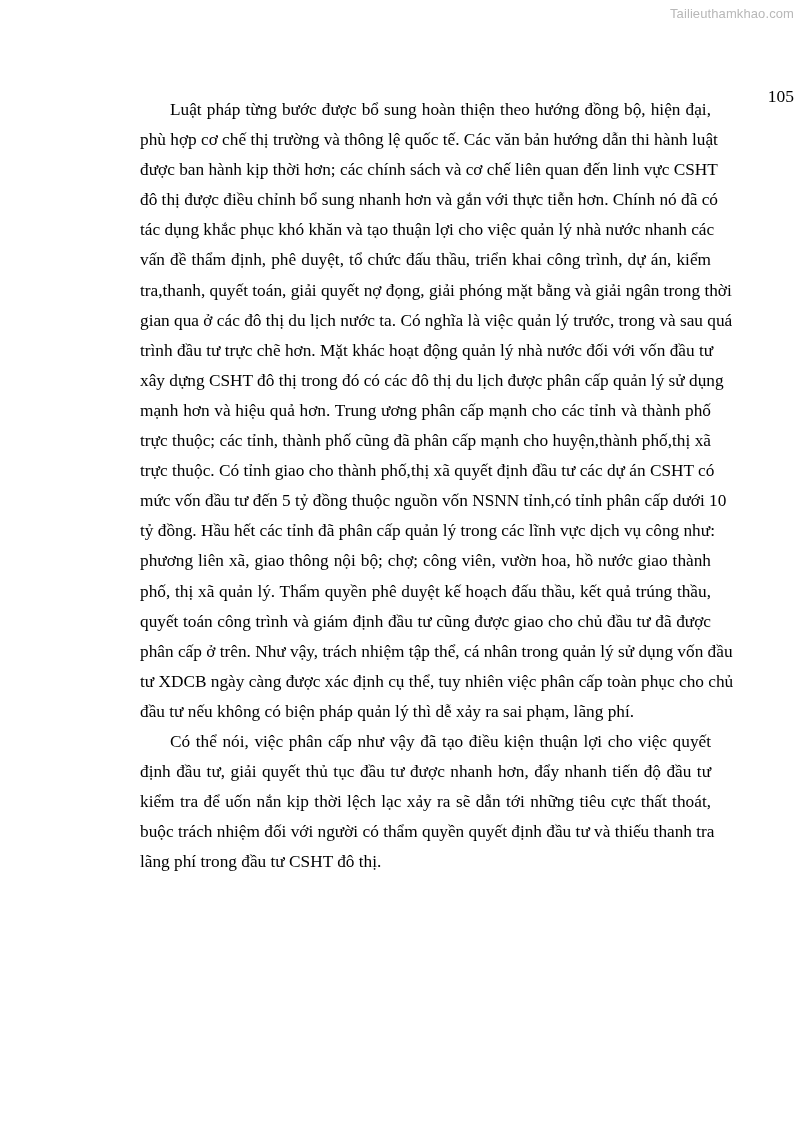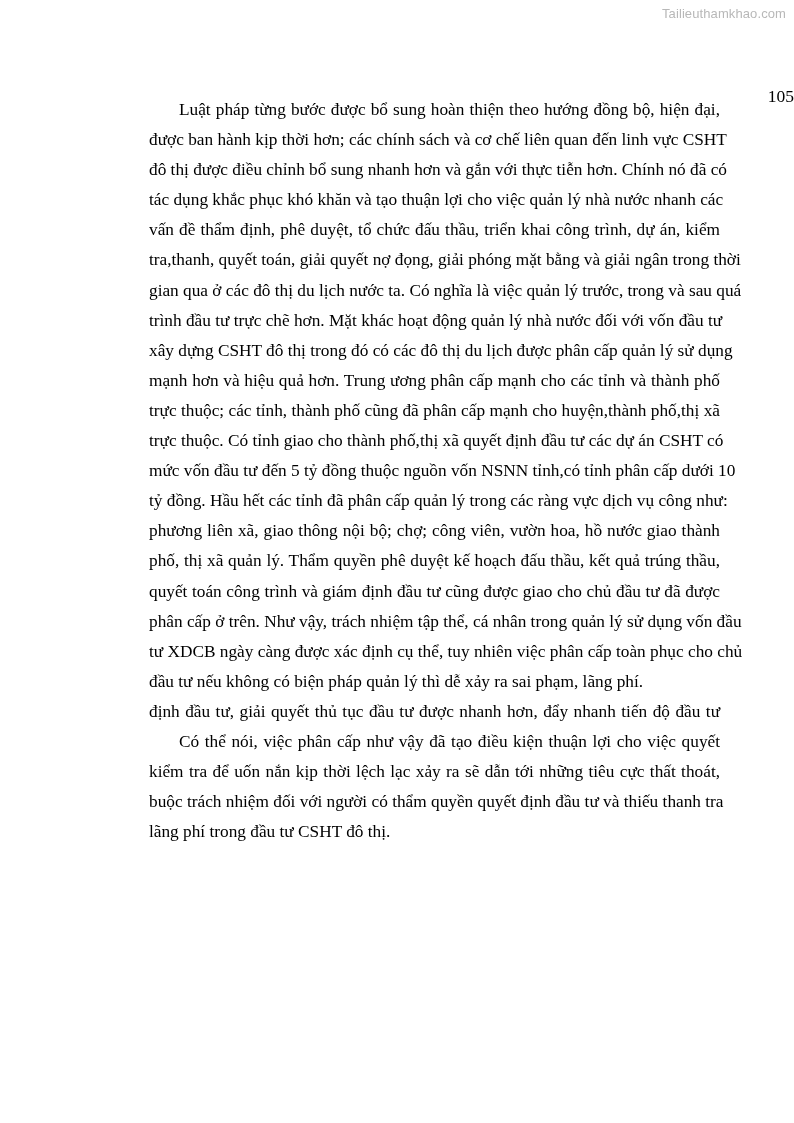--- a/index.html
+++ b/index.html
@@ -11,39 +11,39 @@
       width: 794px;
       height: 1123px;
       position: relative;
       overflow: hidden;
       font-family: "Liberation Serif", "DejaVu Serif", serif;
       color: #000000;
     }
     .watermark {
       position: absolute;
       top: 6px;
-      right: 8px;
+      right: 0;
       font-family: "Liberation Sans", "DejaVu Sans", sans-serif;
       font-size: 13px;
       color: #b8b8b8;
       letter-spacing: 0.1px;
     }
     .page-number {
       position: absolute;
       top: 86px;
       left: 0;
       width: 794px;
       text-align: right;
       font-size: 17.5px;
       line-height: 20px;
     }
     .content {
       position: absolute;
       top: 95px;
-      left: 149px;
+      left: 140px;
       width: 571px;
     }
     .line {
       display: block;
       height: 30.1px;
       line-height: 30.1px;
       font-size: 17.3px;
       white-space: nowrap;
       text-align: justify;
       text-align-last: justify;
@@ -58,40 +58,41 @@
 </head>
 <body>
 
 <div class="watermark">Tailieuthamkhao.com</div>
 
 <div class="page-number">105</div>
 
 <div class="content">
   <div class="paragraph">
     <span class="line indent">Luật pháp từng bước được bổ sung hoàn thiện theo hướng đồng bộ, hiện đại,</span>
+    <span class="line">phù hợp cơ chế thị trường và thông lệ quốc tế. Các văn bản hướng dẫn thi hành luật</span>
     <span class="line">được ban hành kịp thời hơn; các chính sách và cơ chế liên quan đến linh vực CSHT</span>
     <span class="line">đô thị được điều chỉnh bổ sung nhanh hơn và gắn với thực tiễn hơn. Chính nó đã có</span>
     <span class="line">tác dụng khắc phục khó khăn và tạo thuận lợi cho việc quản lý nhà nước nhanh các</span>
     <span class="line">vấn đề thẩm định, phê duyệt, tổ chức đấu thầu, triển khai công trình, dự án, kiểm</span>
     <span class="line">tra,thanh, quyết toán, giải quyết nợ đọng, giải phóng mặt bằng và giải ngân trong thời</span>
     <span class="line">gian qua ở các đô thị du lịch nước ta. Có nghĩa là việc quản lý trước, trong và sau quá</span>
     <span class="line">trình đầu tư trực chẽ hơn. Mặt khác hoạt động quản lý nhà nước đối với vốn đầu tư</span>
     <span class="line">xây dựng CSHT đô thị trong đó có các đô thị du lịch được phân cấp quản lý sử dụng</span>
     <span class="line">mạnh hơn và hiệu quả hơn. Trung ương phân cấp mạnh cho các tỉnh và thành phố</span>
     <span class="line">trực thuộc; các tỉnh, thành phố cũng đã phân cấp mạnh cho huyện,thành phố,thị xã</span>
     <span class="line">trực thuộc. Có tỉnh giao cho thành phố,thị xã quyết định đầu tư các dự án CSHT có</span>
     <span class="line">mức vốn đầu tư đến 5 tỷ đồng thuộc nguồn vốn NSNN tỉnh,có tỉnh phân cấp dưới 10</span>
-    <span class="line">tỷ đồng. Hầu hết các tỉnh đã phân cấp quản lý trong các ràng vực dịch vụ công như:</span>
+    <span class="line">tỷ đồng. Hầu hết các tỉnh đã phân cấp quản lý trong các lĩnh vực dịch vụ công như:</span>
     <span class="line">phương liên xã, giao thông nội bộ; chợ; công viên, vườn hoa, hồ nước giao thành</span>
     <span class="line">phố, thị xã quản lý. Thẩm quyền phê duyệt  kế hoạch đấu thầu, kết quả trúng thầu,</span>
     <span class="line">quyết toán công trình và giám định đầu tư cũng được giao cho chủ  đầu tư đã được</span>
     <span class="line">phân cấp ở trên. Như vậy, trách nhiệm tập thể, cá nhân trong quản lý sử dụng vốn đầu</span>
     <span class="line">tư XDCB ngày càng được xác định cụ thể, tuy nhiên việc phân cấp toàn phục cho chủ</span>
     <span class="line last">đầu tư nếu không có biện pháp quản lý thì dễ xảy ra sai phạm, lãng phí.</span>
   </div>
   <div class="paragraph">
+    <span class="line indent">Có thể nói, việc phân cấp như vậy đã tạo điều kiện thuận lợi cho việc quyết</span>
     <span class="line">định đầu tư, giải quyết thủ tục đầu tư được nhanh hơn, đẩy nhanh tiến độ đầu tư</span>
-    <span class="line indent">Có thể nói, việc phân cấp như vậy đã tạo điều kiện thuận lợi cho việc quyết</span>
     <span class="line">kiểm tra để uốn nắn kịp thời lệch lạc xảy ra sẽ dẫn tới những tiêu cực thất thoát,</span>
     <span class="line">buộc trách nhiệm đối với người có thẩm quyền quyết định đầu tư và thiếu thanh tra</span>
     <span class="line last">lãng phí trong đầu tư CSHT đô thị.</span>
   </div>
 </div>
 
 </body></html>

